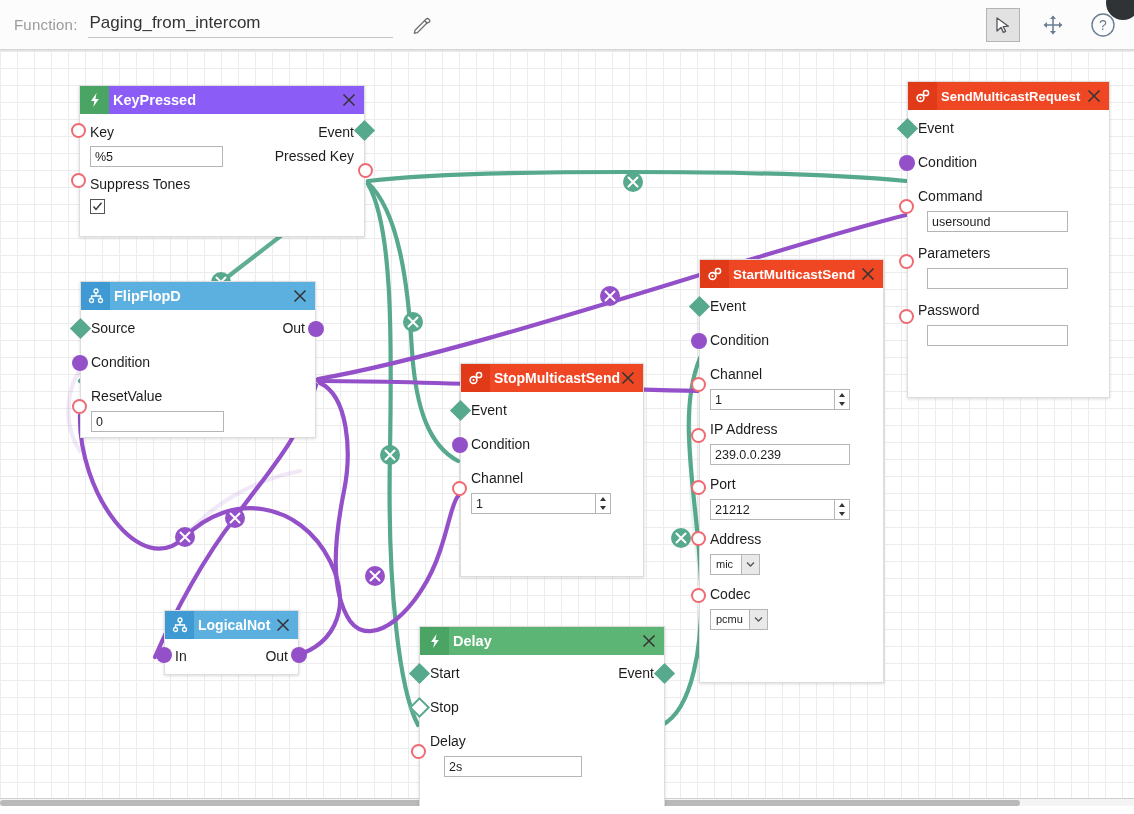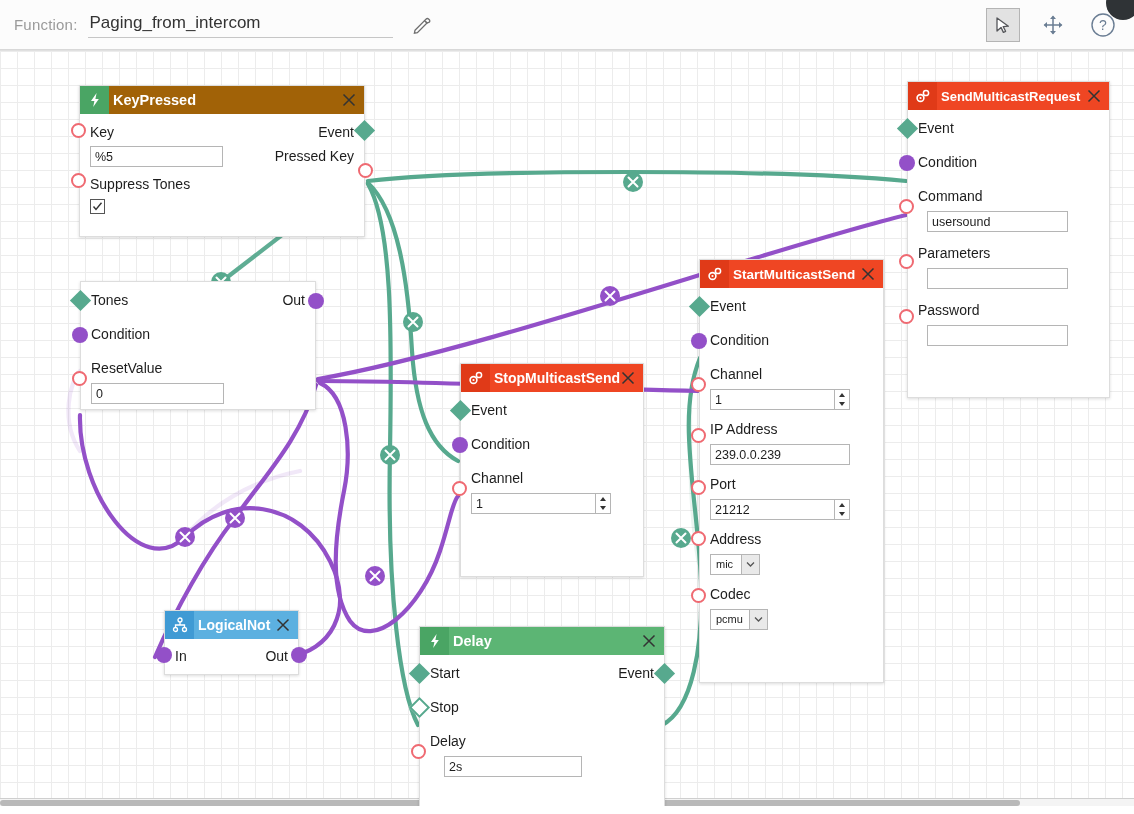--- a/index.html
+++ b/index.html
@@ -274,21 +274,21 @@
         <path d="M230.5,462.5 L239.5,471.5 M239.5,462.5 L230.5,471.5" stroke="#fff" stroke-width="2" stroke-linecap="round"></path>
       </g>
       <g>
         <circle cx="375" cy="525" r="10" fill="#9350c8"></circle>
         <path d="M370.5,520.5 L379.5,529.5 M379.5,520.5 L370.5,529.5" stroke="#fff" stroke-width="2" stroke-linecap="round"></path>
       </g>
     </g>
   </svg>
 
   <div class="node" style="left:79px; top:34px; width:286px;">
-    <div class="node-header" style="background:#a16207;">
+    <div class="node-header" style="background:#8b5cf6;">
       <span class="hdr-icon" style="background:#4aa564;">
         <svg width="16" height="16" viewBox="0 0 16 16">
             <path d="M9.6 1 L4 9 L7.4 9 L6.2 15 L11.8 7 L8.4 7 Z" fill="#fff"></path>
           </svg>
       </span>
       <span class="hdr-title">KeyPressed</span>
       <span class="hdr-close">
         <svg width="16" height="16" viewBox="0 0 16 16">
             <path d="M2.5,2.5 L13.5,13.5 M13.5,2.5 L2.5,13.5" stroke="#333" stroke-width="1.5"></path>
           </svg>
@@ -313,28 +313,44 @@
       </div>
       <div class="chk">
         <svg width="11" height="11" viewBox="0 0 11 11">
             <path d="M1.5,5.5 L4,8.5 L9.5,1.8" stroke="#333" stroke-width="1.4" fill="none"></path>
           </svg>
       </div>
     </div>
   </div>
 
   <div class="node" style="left:80px; top:230px; width:236px;">
+    <div class="node-header" style="background:#5cb0e0;">
+      <span class="hdr-icon" style="background:#3f9ad4;">
+        <svg width="16" height="16" viewBox="0 0 16 16">
+          <circle cx="8" cy="3" r="2" fill="none" stroke="#fff" stroke-width="1.3"></circle>
+          <circle cx="3.5" cy="12.5" r="2" fill="none" stroke="#fff" stroke-width="1.3"></circle>
+          <circle cx="12.5" cy="12.5" r="2" fill="none" stroke="#fff" stroke-width="1.3"></circle>
+          <path d="M8,5 L8,8 M3.5,10.5 L3.5,8 L12.5,8 L12.5,10.5" stroke="#fff" stroke-width="1.3" fill="none"></path>
+        </svg>
+      </span>
+      <span class="hdr-title">FlipFlopD</span>
+      <span class="hdr-close">
+        <svg width="16" height="16" viewBox="0 0 16 16">
+            <path d="M2.5,2.5 L13.5,13.5 M13.5,2.5 L2.5,13.5" stroke="#333" stroke-width="1.5"></path>
+          </svg>
+      </span>
+    </div>
     <div class="node-body" style="height:127px;">
       <span class="port diamond-f" style="left:-8px; top:11px;"></span>
       <span class="port circle-p" style="left:-9px; top:45px;"></span>
       <span class="port circle-r" style="left:-9px; top:89px;"></span>
       <span class="port circle-p" style="right:-9px; top:11px;"></span>
 
       <div class="row split" style="margin-bottom:12px;">
-        <span class="lbl">Tones</span>
+        <span class="lbl">Source</span>
         <span class="lbl">Out</span>
       </div>
       <div class="row" style="margin-bottom:12px;">
         <span class="lbl">Condition</span>
       </div>
       <div class="row" style="margin-bottom:3px;">
         <span class="lbl">ResetValue</span>
       </div>
       <input class="tfield" style="width: 133px;" type="text" value="0">
     </div>

